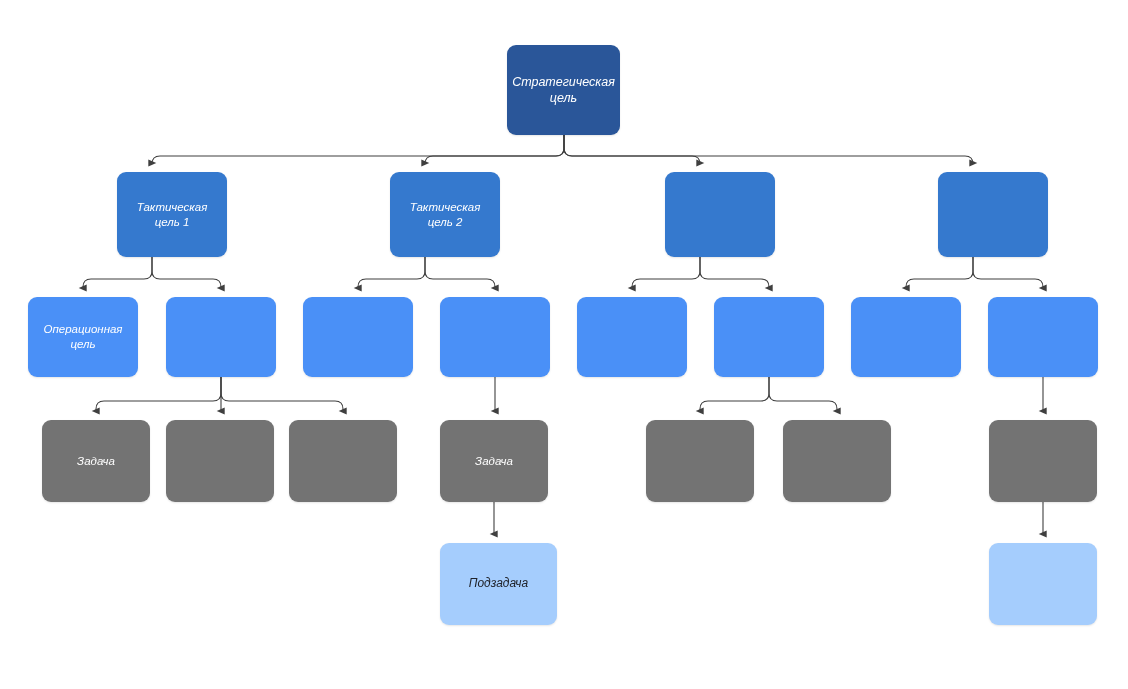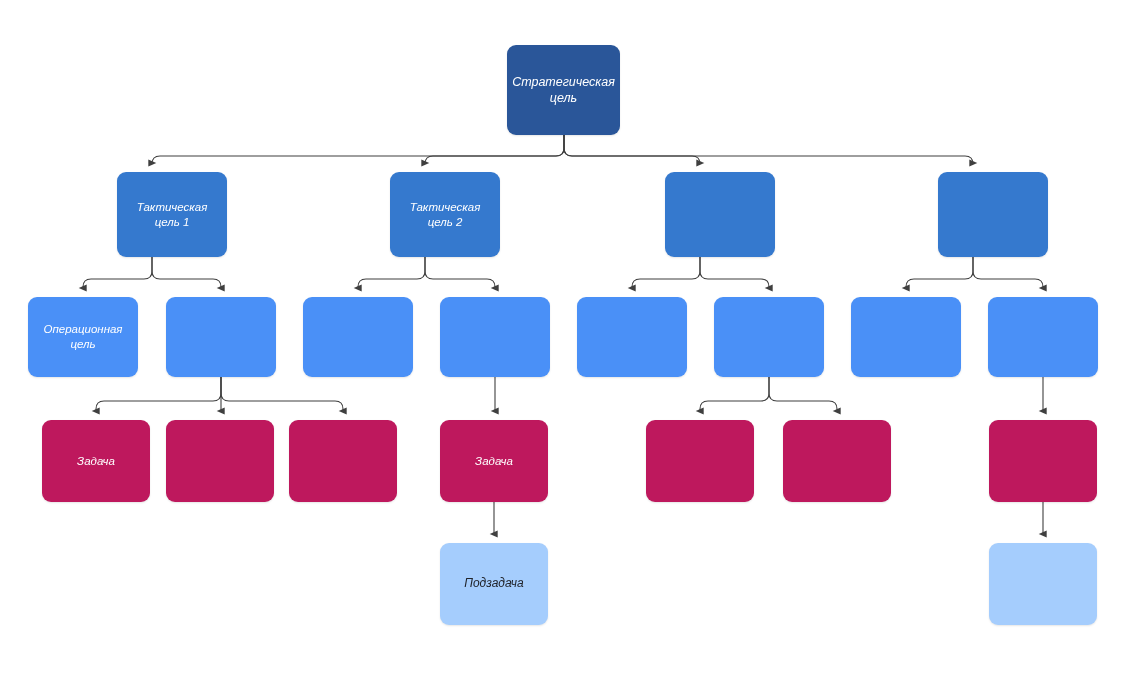--- a/index.html
+++ b/index.html
@@ -37,21 +37,21 @@
     padding: 4px 6px;
     box-shadow: 0 1px 2px rgba(0,0,0,0.10);
   }
   .node .label {
     display: block;
     white-space: pre-line;
   }
   .lvl1 { background: #2a5699; color: #ffffff; font-size: 12.5px; }
   .lvl2 { background: #3579ce; color: #ffffff; font-size: 11.5px; margin-left: 20px; }
   .lvl3 { background: #4a90f7; color: #ffffff; font-size: 11.5px; }
-  .lvl4 { background: #be185d; color: #ffffff; font-size: 11.5px; }
+  .lvl4 { background: #737373; color: #ffffff; font-size: 11.5px; }
   .lvl5 { background: #a5cdfd; color: #20232a; font-size: 12px; }
 </style>
 </head>
 <body>
 
 <div id="canvas">
   <svg id="edges" viewBox="0 0 1128 689">
     <defs>
       <marker id="arrow" markerWidth="9" markerHeight="9" refX="4.2" refY="4.1" orient="auto" markerUnits="userSpaceOnUse">
         <path d="M0.6,0.4 L7.8,0.4 L4.2,8.4 Z" fill="#3f3f3f"></path>
@@ -139,20 +139,20 @@
       </div>
       <div class="node lvl4" style="left: 646px; top: 420px; width: 108px; height: 82px;">
         <span class="label"></span>
       </div>
       <div class="node lvl4" style="left: 783px; top: 420px; width: 108px; height: 82px;">
         <span class="label"></span>
       </div>
       <div class="node lvl4" style="left: 989px; top: 420px; width: 108px; height: 82px;">
         <span class="label"></span>
       </div>
-      <div class="node lvl5" style="left: 440px; top: 543px; width: 108px; height: 82px;">
+      <div class="node lvl5" style="left: 440px; top: 543px; width: 117px; height: 82px;">
         <span class="label">Подзадача</span>
       </div>
       <div class="node lvl5" style="left: 989px; top: 543px; width: 108px; height: 82px;">
         <span class="label"></span>
       </div>
     </div>
 </div>
 
 </body></html>

